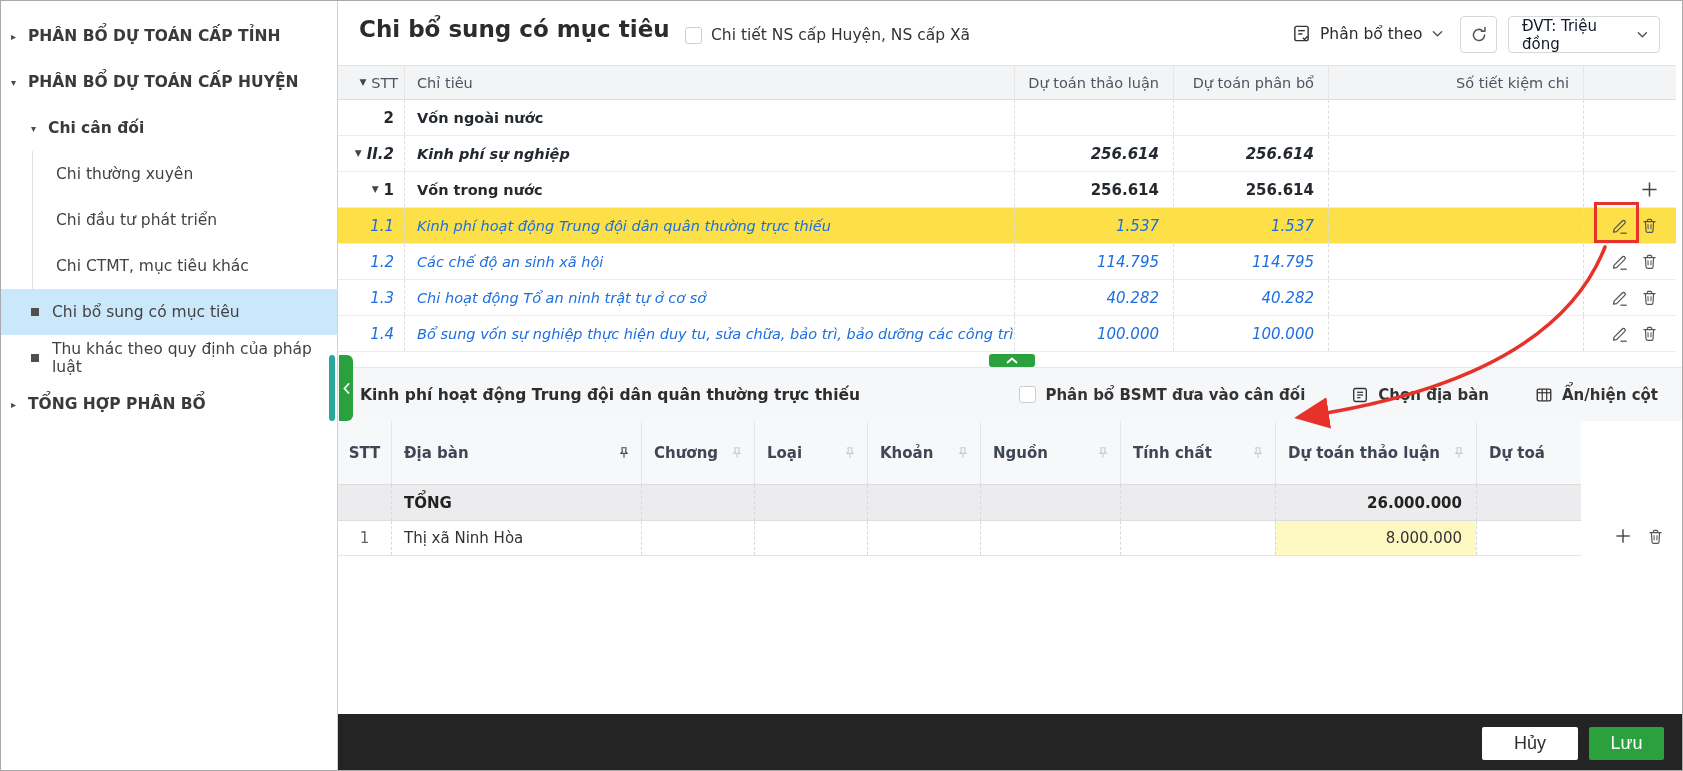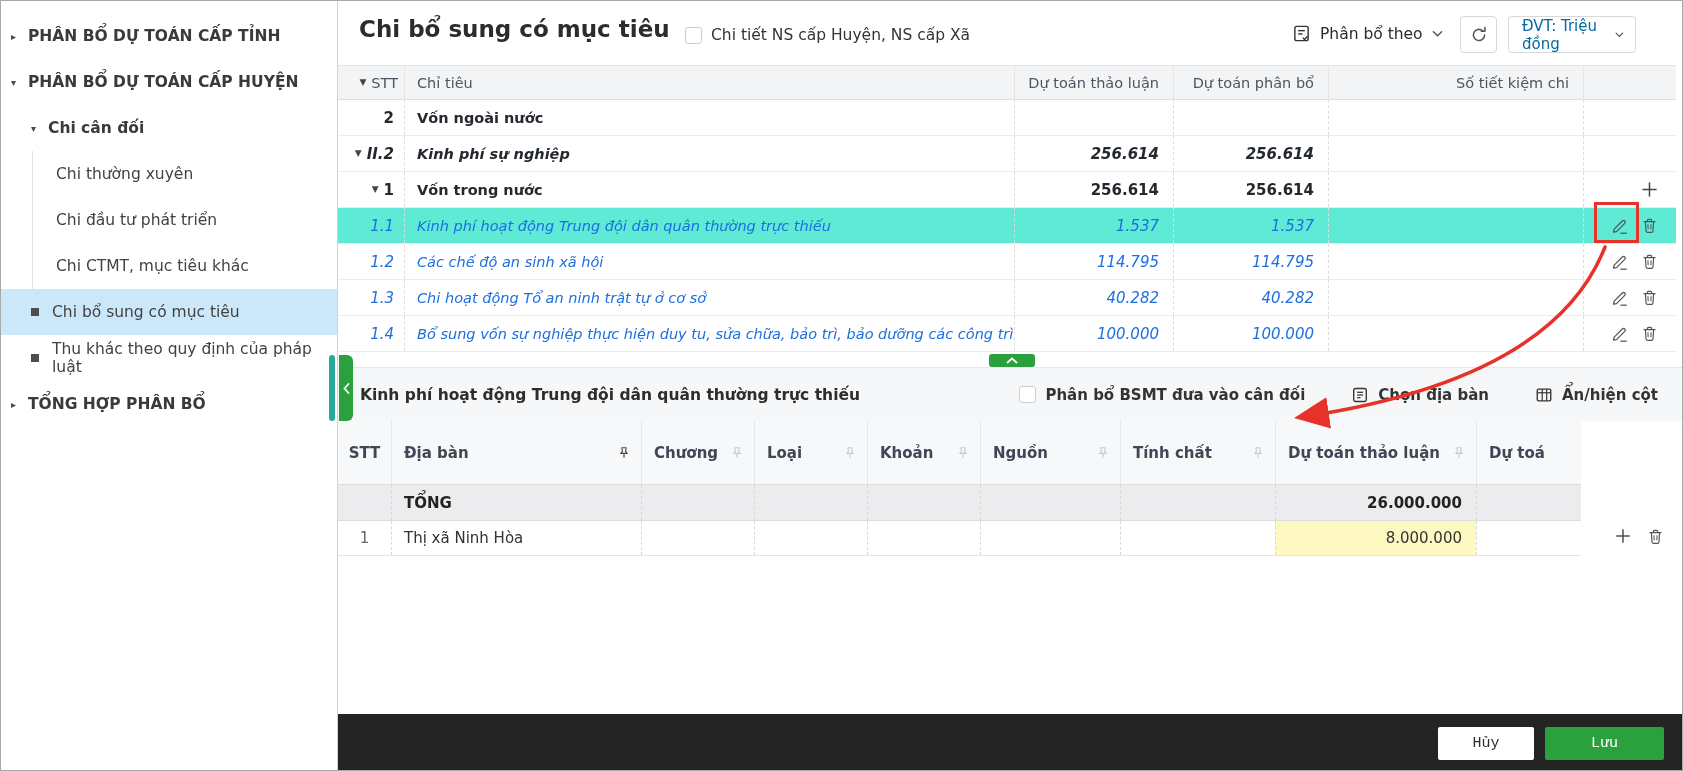--- a/index.html
+++ b/index.html
@@ -22,31 +22,31 @@
   .guide{position:absolute;left:31px;top:150px;width:1px;height:184px;background:#dde2e8;}
   .side-scroll{position:absolute;left:328px;top:354px;width:6px;height:66px;background:#2aa79b;border-radius:3px;}
   
   .collapse-tab{position:absolute;left:338px;top:354px;width:14px;height:66px;background:#2aa13c;border-radius:0 6px 6px 0;display:flex;align-items:center;justify-content:center;cursor:pointer;z-index:5;}
   
   .page-title{position:absolute;left:358px;top:15px;font-size:23px;font-weight:bold;color:#2c2c2c;}
   .detail-check{position:absolute;left:684px;top:25px;display:flex;align-items:center;gap:9px;font-size:15.5px;color:#333;cursor:pointer;}
   .cb{width:17px;height:17px;border:1.5px solid #c9cfd6;border-radius:3px;background:#fff;box-sizing:border-box;flex:0 0 17px;}
   .allocate-by{position:absolute;left:1291px;top:23px;display:flex;align-items:center;gap:9px;font-size:15.5px;color:#2b2b2b;cursor:pointer;}
   .refresh-btn{position:absolute;left:1459px;top:15px;width:37px;height:37px;border:1px solid #d8d8d8;border-radius:4px;background:#fff;display:flex;align-items:center;justify-content:center;cursor:pointer;padding:0;}
-  .unit-select{position:absolute;left:1507px;top:15px;width:128px;height:37px;border:1px solid #d8d8d8;border-radius:4px;background:#fff;display:flex;align-items:center;justify-content:space-between;padding:0 11px 0 13px;font-size:15px;color:#0369a1;box-sizing:border-box;cursor:pointer;}
+  .unit-select{position:absolute;left:1507px;top:15px;width:152px;height:37px;border:1px solid #d8d8d8;border-radius:4px;background:#fff;display:flex;align-items:center;justify-content:space-between;padding:0 11px 0 13px;font-size:15px;color:#0f172a;box-sizing:border-box;cursor:pointer;}
   
   .t1{position:absolute;left:337px;top:64px;width:1338px;}
   .t1 .hrow,.t1 .row{display:grid;grid-template-columns:66px 610px 159px 155px 255px 93px;}
   .t1 .hrow{height:33px;background:#f3f4f6;border-top:1px solid #e3e3e3;border-bottom:1px solid #dedede;}
   .t1 .hc{display:flex;align-items:center;font-size:14.5px;color:#4c5560;border-left:1px solid #e6e6e6;box-sizing:border-box;}
   .t1 .hc:first-child{border-left:none;justify-content:flex-end;padding-right:6px;gap:5px;}
   .t1 .hc.name{padding-left:12px;}
   .t1 .hc.val{justify-content:flex-end;padding-right:14px;}
   .t1 .row{height:35px;background:#fff;border-bottom:1px solid #ececec;cursor:pointer;}
-  .t1 .row.selected{background:#5eead4;}
+  .t1 .row.selected{background:#fde047;}
   .t1 .c{display:flex;align-items:center;font-size:15px;color:#333;border-left:1px dashed #dcdcdc;box-sizing:border-box;overflow:hidden;white-space:nowrap;}
   .t1 .c.stt{border-left:none;justify-content:flex-end;padding-right:10px;gap:5px;color:#444;}
   .t1 .c.name{padding-left:12px;font-size:14.5px;}
   .t1 .c.val{justify-content:flex-end;padding-right:14px;}
   .t1 .row.bold .c{font-weight:bold;color:#24292f;}
   .t1 .row.bold-italic .c{font-weight:bold;font-style:italic;color:#24292f;}
   .t1 .row.blue .c.stt,.t1 .row.blue .c.name,.t1 .row.blue .c.val{color:#1d6fe0;font-style:italic;}
   .t1 .c.actions{display:flex;justify-content:flex-end;align-items:center;gap:12px;padding-right:18px;}
   .caret{font-size:9px;color:#454545;line-height:1;}
   .icon-btn{display:flex;align-items:center;justify-content:center;cursor:pointer;background:none;border:none;padding:0;}
@@ -72,23 +72,23 @@
   .t2 .row{height:34px;background:#fff;border-bottom:1px solid #e5e5e5;}
   .t2 .c{display:flex;align-items:center;font-size:15px;color:#333;border-left:1px dashed #d8d8d8;box-sizing:border-box;overflow:hidden;white-space:nowrap;}
   .t2 .c:first-child{border-left:none;justify-content:center;color:#666;}
   .t2 .c.txt{padding-left:12px;text-align:center;}
   .t2 .c.val{justify-content:flex-end;padding-right:14px;}
   .t2 .c.shade{background:#fef9c3;}
   .t2 .b{font-weight:bold;color:#222;}
   .t2-actions{position:absolute;left:1614px;top:518px;height:34px;display:flex;align-items:center;gap:16px;}
   
   .footer{position:absolute;left:337px;top:713px;width:1346px;height:58px;background:#242424;display:flex;align-items:center;justify-content:flex-end;gap:11px;padding-right:20px;box-sizing:border-box;}
-  .btn{height:33px;border-radius:2px;font-size:15px;display:flex;align-items:center;justify-content:center;cursor:pointer;border:none;font-family:Liberation Mono, monospace;}
+  .btn{height:33px;border-radius:2px;font-size:18px;display:flex;align-items:center;justify-content:center;cursor:pointer;border:none;font-family:Liberation Sans, sans-serif;}
   .btn-cancel{width:96px;background:#fff;color:#2d2d2d;}
-  .btn-save{width:119px;background:#2aa13c;color:#fff;}
+  .btn-save{width:75px;background:#2aa13c;color:#fff;}
 </style>
 </head>
 <body>
 
 <div id="app">
 
   <aside class="sidebar">
     <div class="nav">
       <div class="guide"></div>
 

